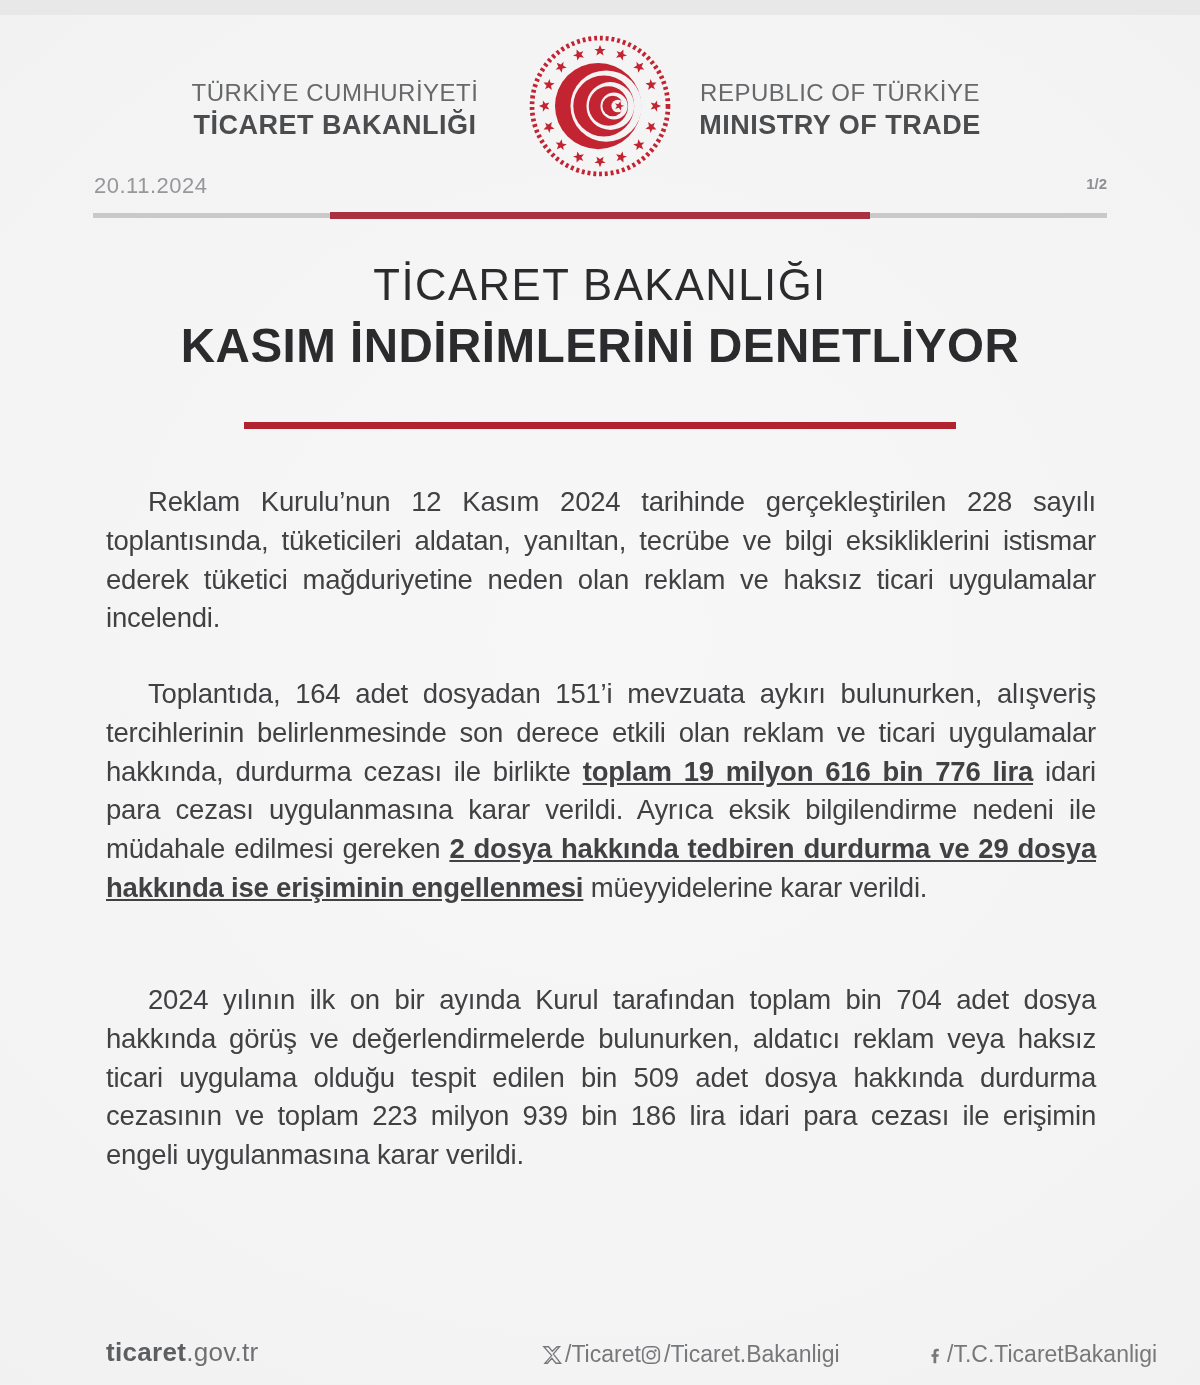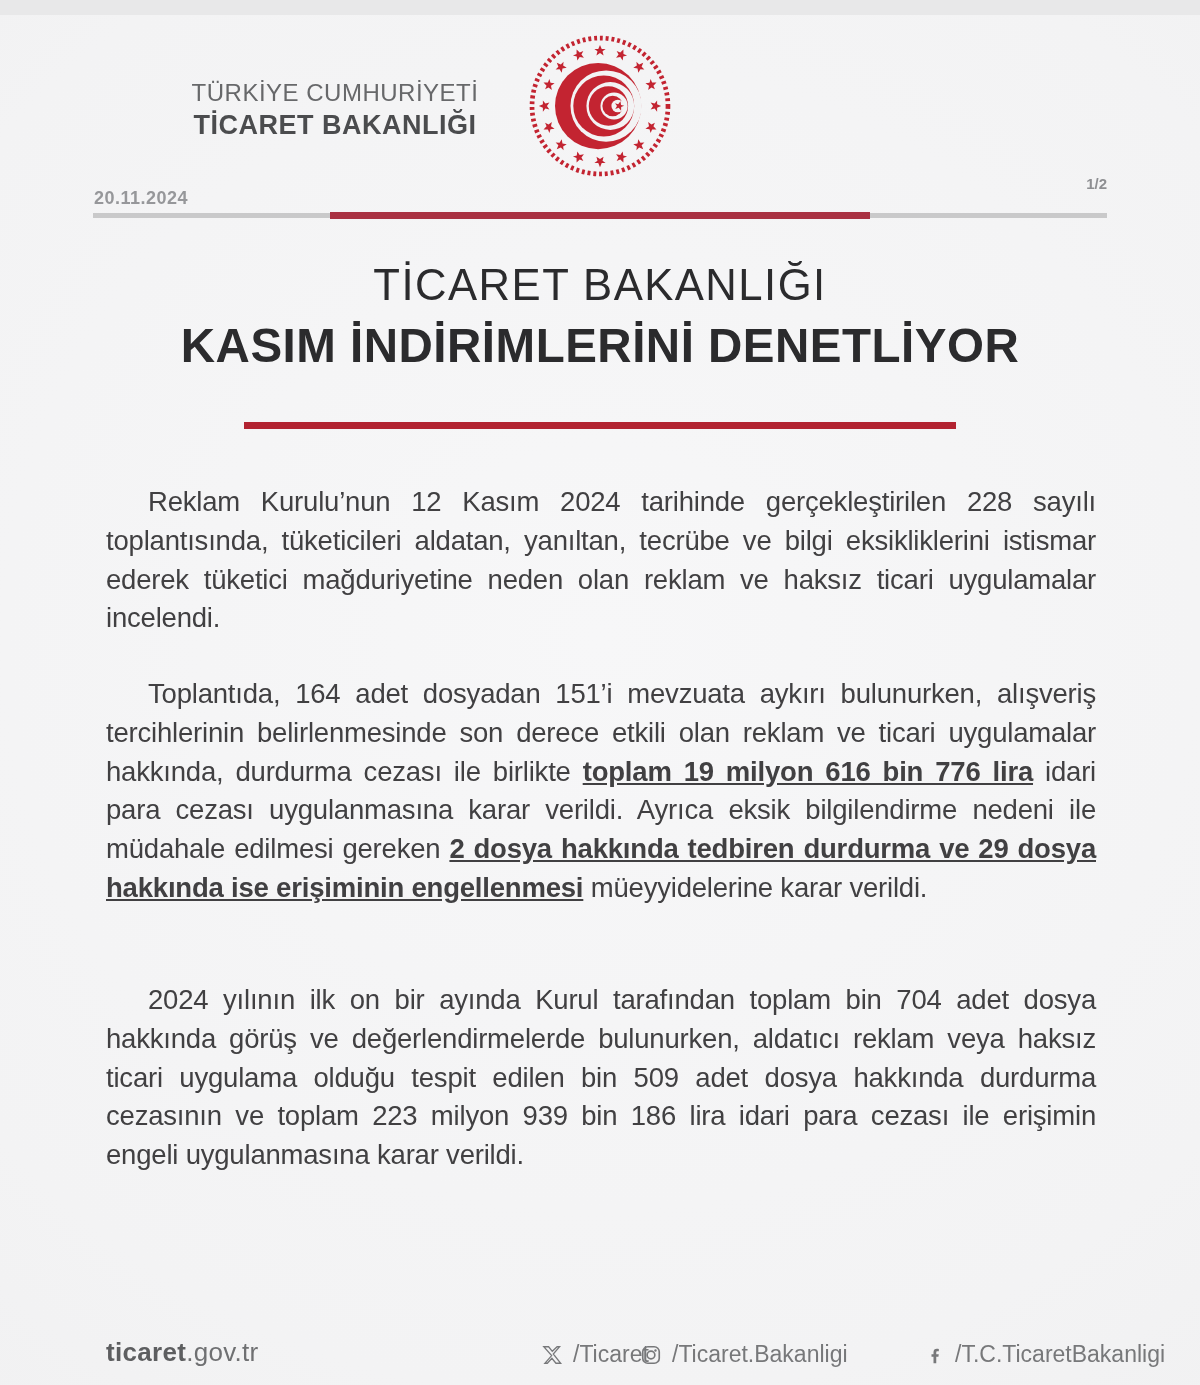--- a/index.html
+++ b/index.html
@@ -11,21 +11,21 @@
     font-family:"Liberation Sans", sans-serif;
     overflow:hidden;
   }
   
   .hdr{position:absolute;text-align:center;}
   .hdr-left{left:120px;top:64px;width:430px;}
   .hdr-right{left:650px;top:64px;width:380px;}
   .hdr .l1{font-size:24px;font-weight:400;color:var(--header-ink-light,#67686a);letter-spacing:.5px;}
   .hdr .l2{font-size:27px;font-weight:700;color:var(--header-ink,#4b4c4e);letter-spacing:.5px;margin-top:3px;}
   .logo{position:absolute;left:525px;top:16px;width:150px;height:150px;}
-  .date{position:absolute;left:94px;top:173px;font-size:18px;font-weight:700;color:var(--muted,#96979a);letter-spacing:.5px;}
+  .date{position:absolute;left:94px;top:158px;font-size:22px;font-weight:400;color:var(--muted,#96979a);letter-spacing:.5px;}
   .pageno{position:absolute;right:93px;top:160px;font-size:15px;font-weight:600;color:#8e8f92;}
   .rule{position:absolute;left:93px;top:198px;width:1014px;height:5px;background:var(--divider-gray,#c9c9ca);}
   .rule-red{position:absolute;left:237px;top:-1px;width:540px;height:7px;background:var(--header-red,#a93142);}
   
   .title{position:absolute;top:244px;left:0;width:100%;text-align:center;color:#2b2b2d;}
   .t1{display:block;font-size:45px;font-weight:500;letter-spacing:1.5px;transform:scaleX(.97);}
   .t2{display:block;font-size:49px;font-weight:800;letter-spacing:.5px;margin-top:6px;transform:scaleX(.97);}
   .title-underline{position:absolute;top:407px;left:50%;transform:translateX(-50%);width:712px;height:7px;background:var(--title-red,#b22331);}
   
   .para{
@@ -34,21 +34,21 @@
     font-size:27.5px;line-height:38.8px;letter-spacing:-.2px;
     color:var(--ink,#414042);
   }
   .para .b{font-weight:700;text-decoration:underline;}
   .p1{top:468px;}
   .p2{top:660px;}
   .p3{top:966px;}
   
   .site{position:absolute;left:106px;top:1322px;font-size:26px;color:#6f7072;letter-spacing:.3px;text-align:center;}
   .site-b{font-weight:800;color:#5d5e60;}
-  .soc{position:absolute;top:1326px;display:flex;align-items:center;gap:10px;font-size:23px;color:var(--footer-ink,#77787a);}
+  .soc{position:absolute;top:1326px;display:flex;align-items:center;gap:2px;font-size:23px;color:var(--footer-ink,#77787a);}
   .soc svg{display:block;color:var(--footer-ink,#77787a);}
   .soc-x{left:541px;}
   .soc-ig{left:640px;justify-content:center;}
   .soc-fb{left:925px;}
 </style>
 </head>
 <body>
 
 <div class="page">
 
@@ -88,20 +88,24 @@
         <circle cx="91" cy="80" r="25.5" fill="var(--logo-bg,#f6f6f7)"></circle>
         <circle cx="89" cy="80" r="21" fill="var(--logo-red,#c32431)"></circle>
         <circle cx="95" cy="80" r="14.5" fill="var(--logo-bg,#f6f6f7)"></circle>
         <circle cx="93.5" cy="80" r="11" fill="var(--logo-red,#c32431)"></circle>
         <circle cx="99" cy="80" r="6.8" fill="var(--logo-bg,#f6f6f7)"></circle>
         <use href="#star5" fill="var(--logo-red,#c32431)" transform="translate(100.5,80) scale(0.85) rotate(15)"></use>
       </g>
     </svg>
   </div>
 
+  <div class="hdr hdr-right">
+    <div class="l1">REPUBLIC OF TÜRKİYE</div>
+    <div class="l2">MINISTRY OF TRADE</div>
+  </div>
 
   <div class="date">20.11.2024</div>
   <div class="pageno">1/2</div>
 
   <div class="rule">
     <div class="rule-red"></div>
   </div>
 
   <h1 class="title" style="margin:0;font-weight:normal">
     <span class="t1">TİCARET BAKANLIĞI</span>

